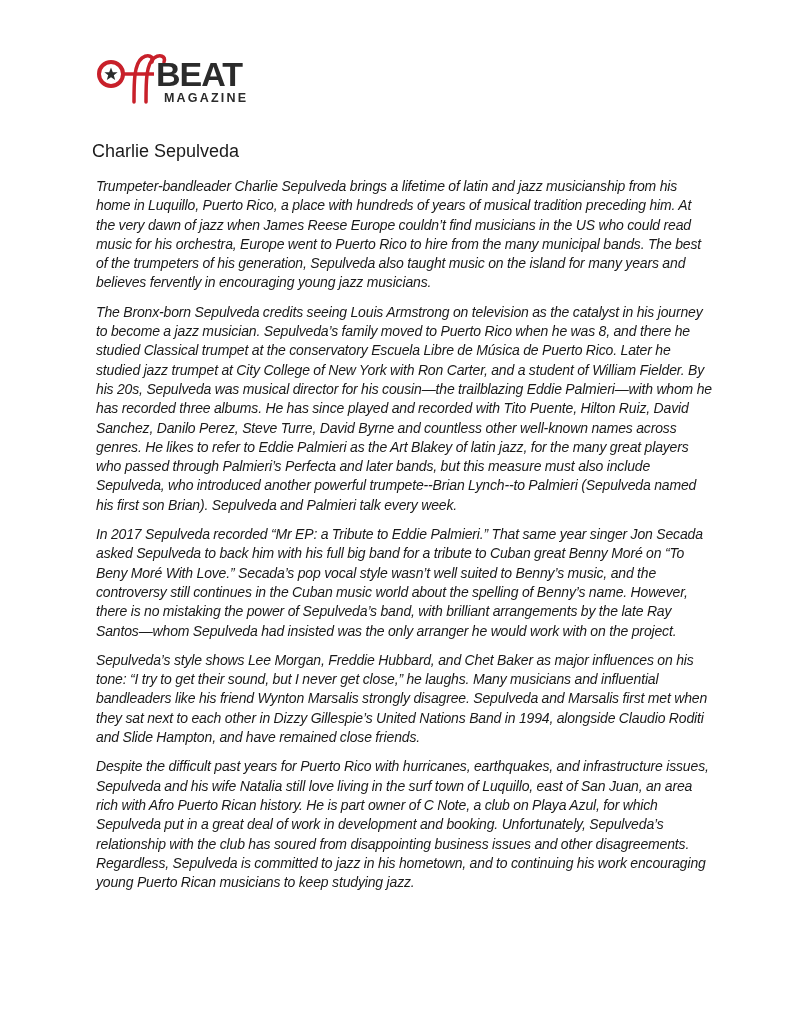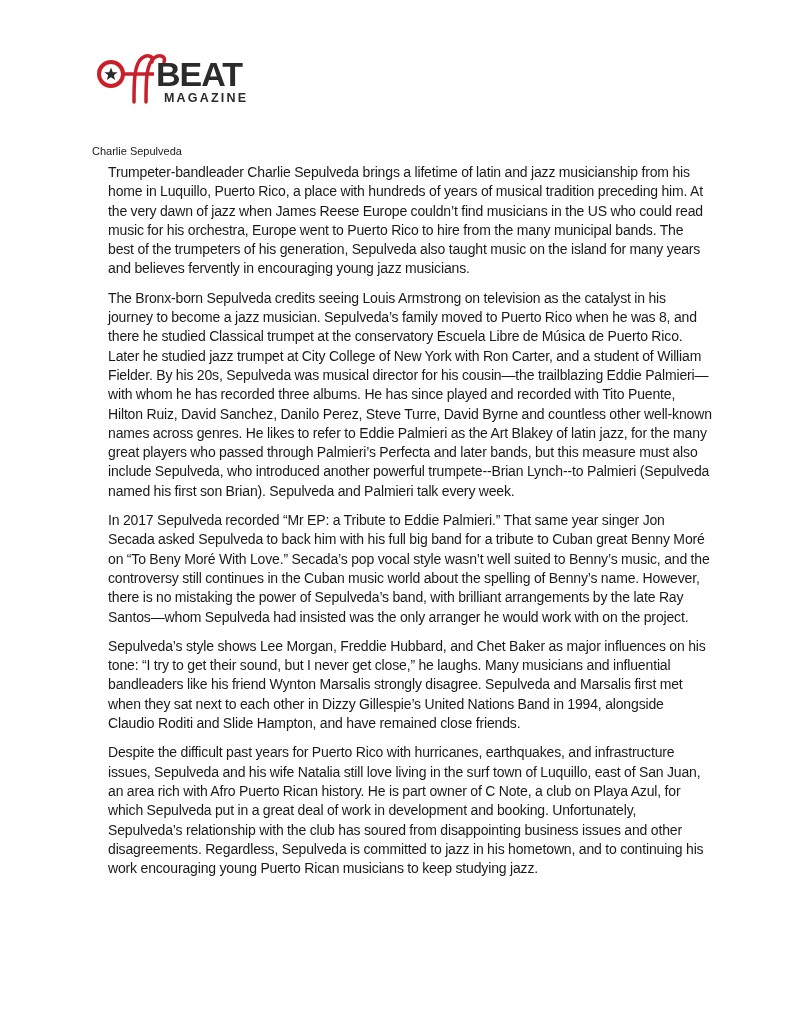--- a/index.html
+++ b/index.html
@@ -23,35 +23,36 @@
       height: 56px;
     }
     .logo svg { display: block; }
     .page {
       position: absolute;
       left: 92px;
       top: 142px;
       width: 620px;
     }
     .title {
-      font-size: 11px;
+      font-size: 18px;
       line-height: 19px;
-      margin: 0 0 2px 0;
+      margin: 0 0 16px 0;
     }
     .byline {
       font-size: 14px;
       line-height: 19px;
       margin: 0 0 38px 0;
     }
     .para {
       font-size: 14px;
       line-height: 19.3px;
-      margin: 0 0 10px 16px;
+      margin: 0 0 10px 4px;
       letter-spacing: -0.15px;
       word-spacing: -0.2px;
+      font-style: italic;
     }
   </style>
 </head>
 <body>
 
 <div class="logo">
   <svg width="170" height="56" viewBox="0 0 170 56" xmlns="http://www.w3.org/2000/svg">
 
     <circle cx="17" cy="22" r="12" fill="none" stroke="#c8202a" stroke-width="4"></circle>
     <g>

